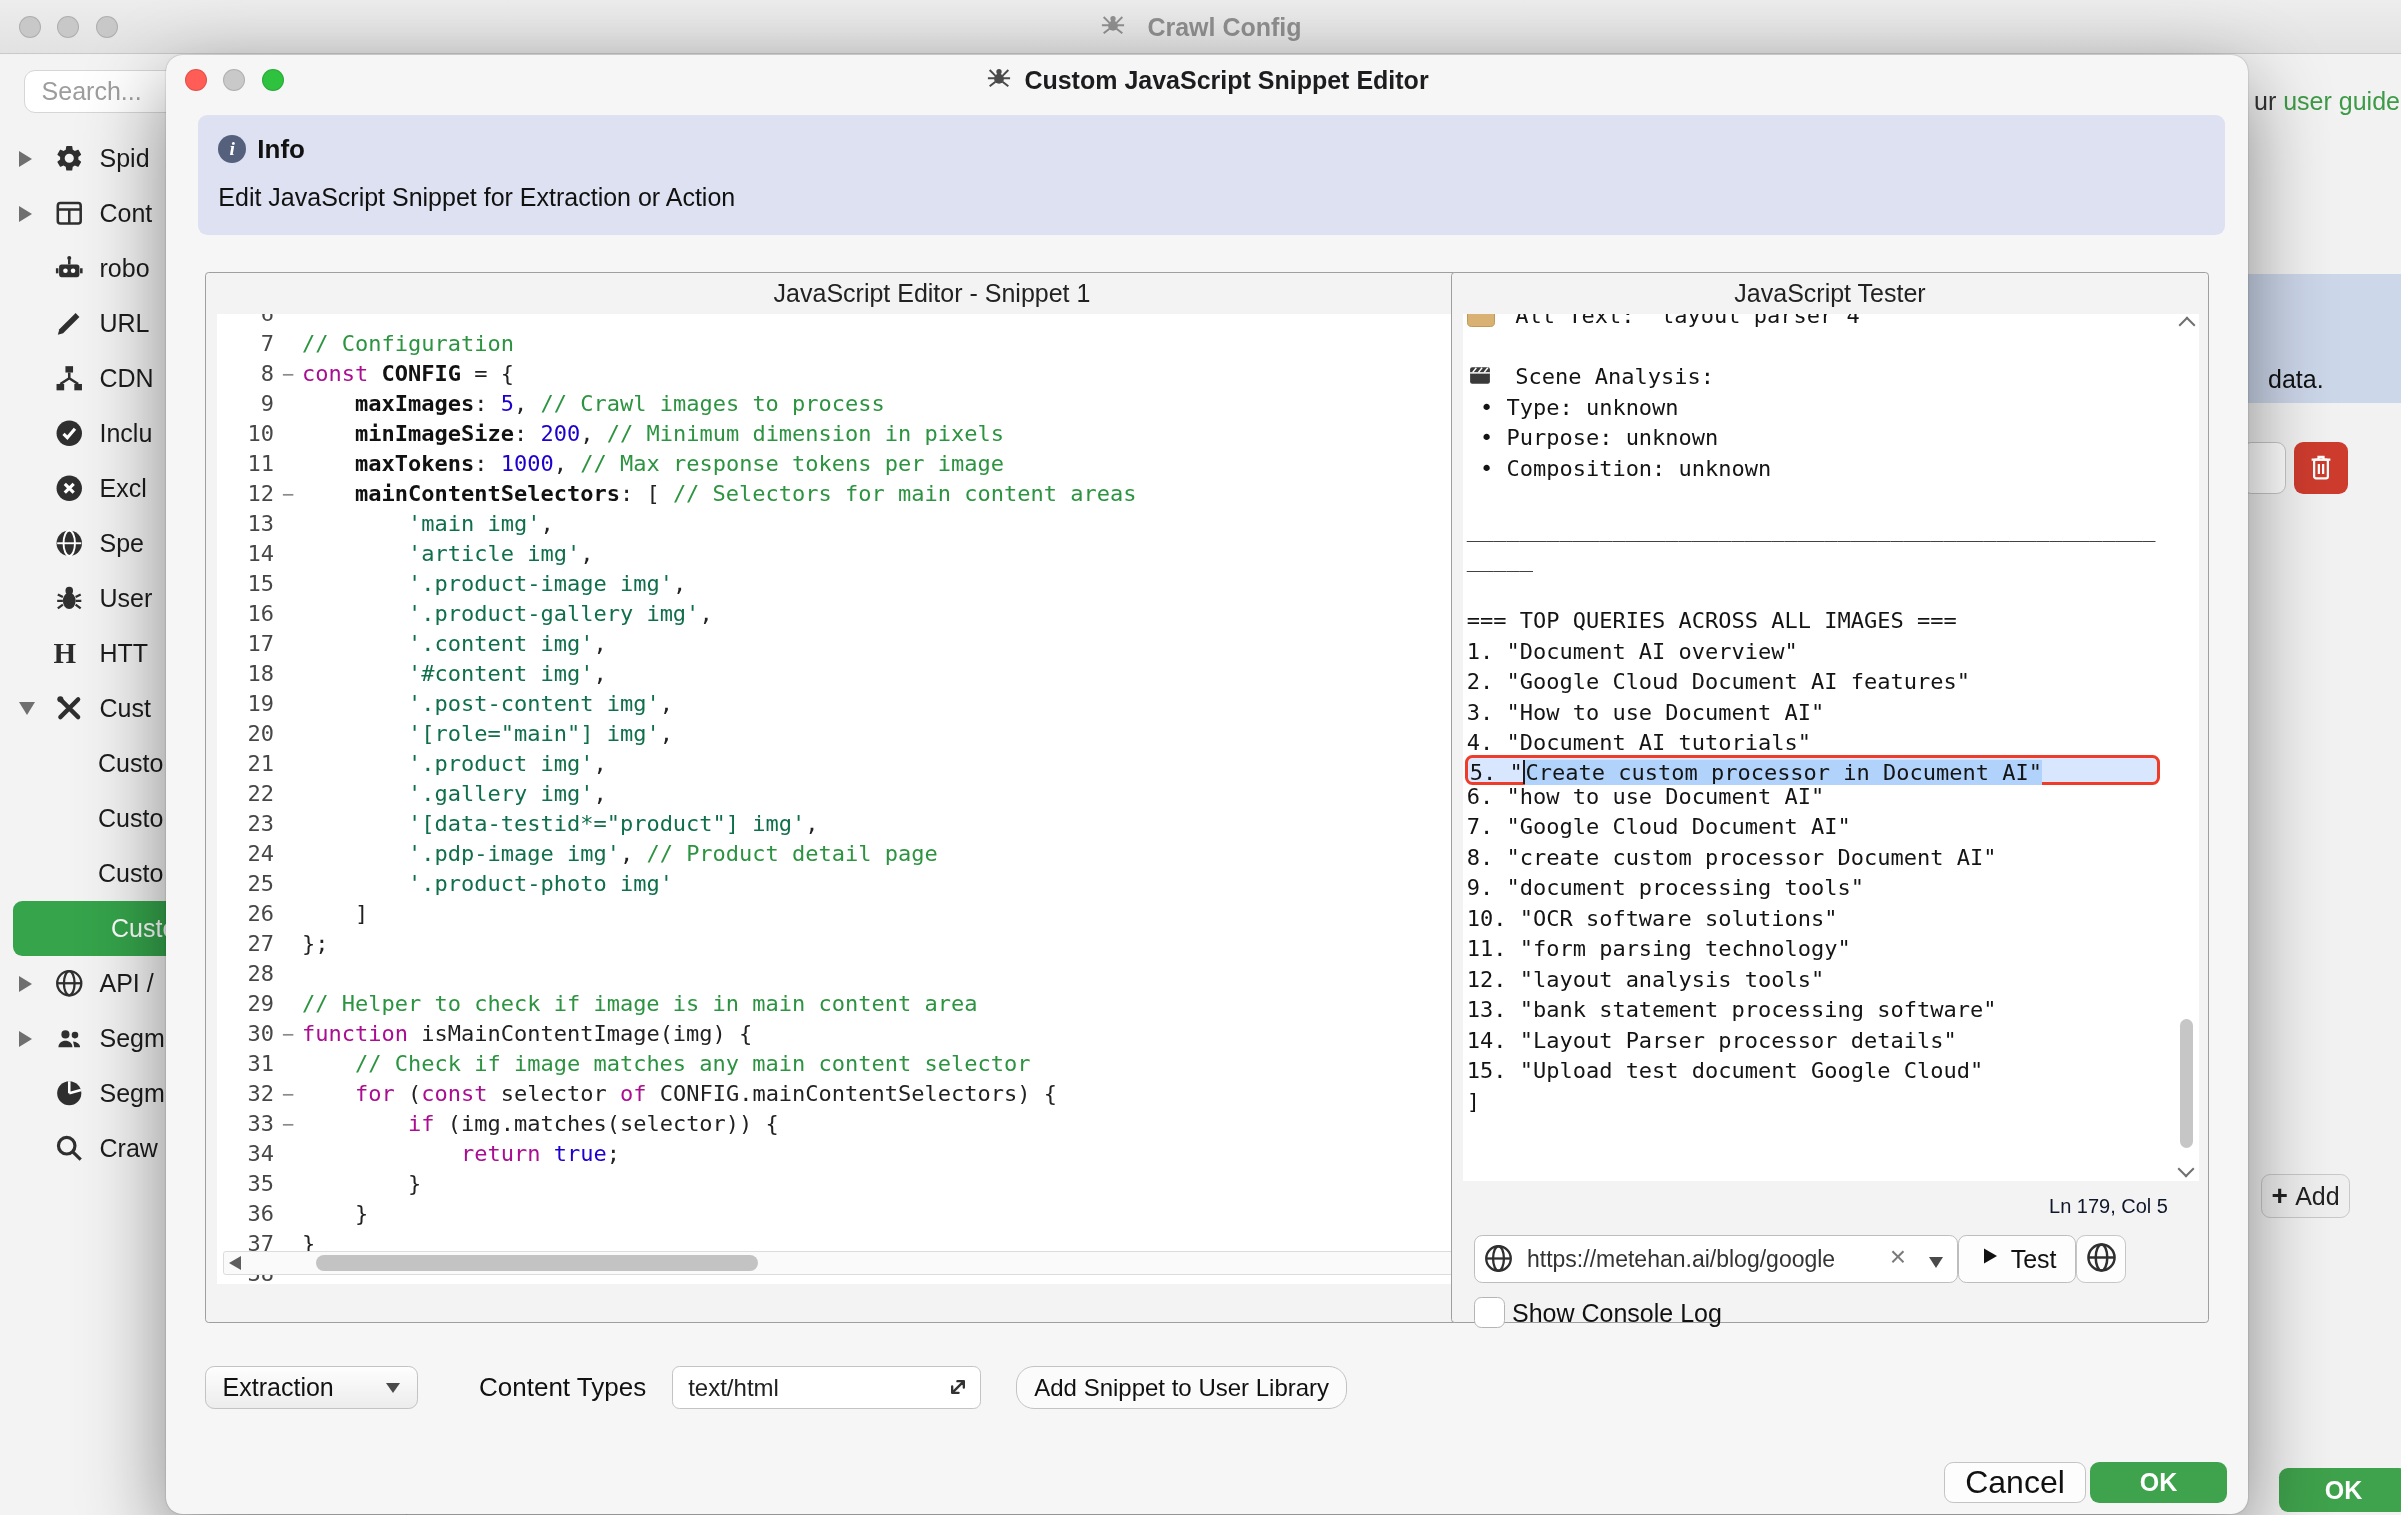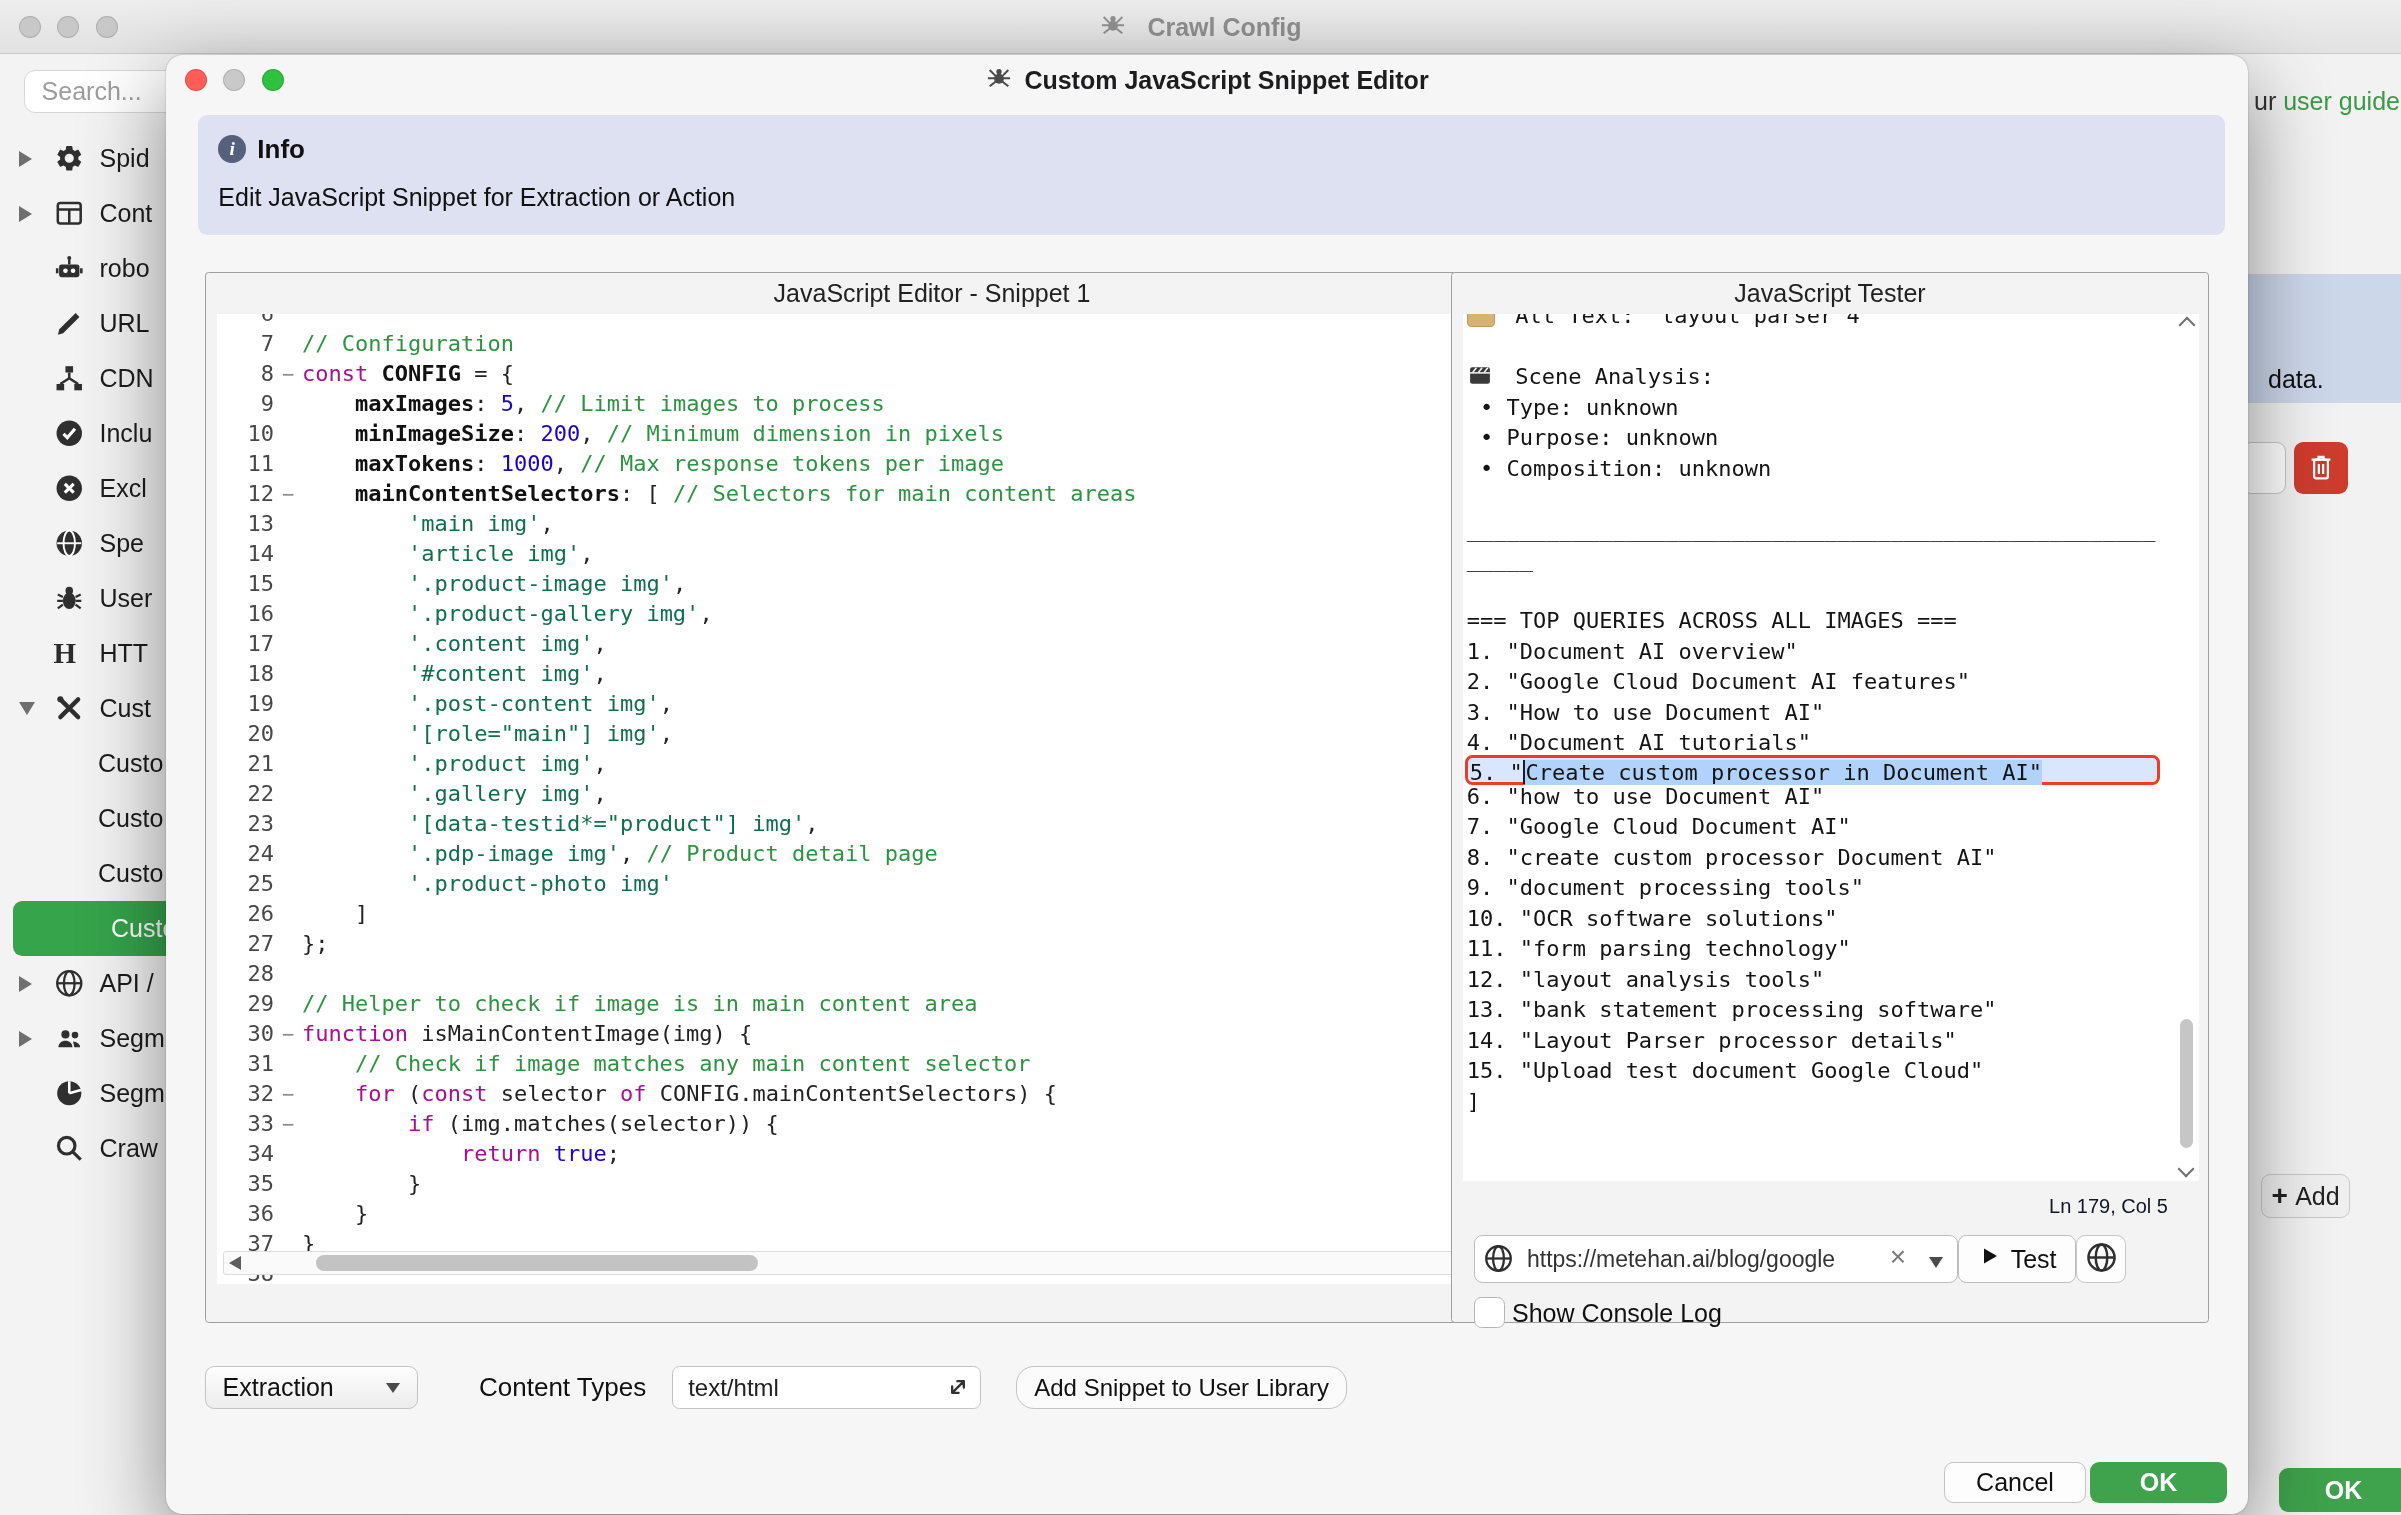--- a/index.html
+++ b/index.html
@@ -137,21 +137,21 @@
   .ct-label{margin-left:61px;font-size:26px;color:#111;}
   .ct-wrap{position:relative;margin-left:26px;width:309px;height:43px;}
   .ct-input{width:100%;height:100%;border:1.8px solid #c3c3c3;border-radius:7.4px;background:#fff;
     padding:0 50px 0 15px;font-size:24px;color:#222;outline:none;}
   .ct-expand{position:absolute;right:9.2px;top:7.4px;}
   .ct-expand svg{width:28px;height:28px;}
   .lib-btn{margin-left:35px;width:331px;height:43px;background:#fbfbfb;border:1.8px solid #c3c3c3;
     border-radius:18px;display:flex;align-items:center;justify-content:center;font-size:24px;color:#111;}
   .cancel-btn{position:absolute;left:1778px;top:1407px;width:142px;height:41px;background:#fdfdfd;
     border:1.8px solid #c3c3c3;border-radius:9.2px;display:flex;align-items:center;justify-content:center;
-    font-size:25px;color:#111;}
+    font-size:32px;color:#111;}
   .ok-btn{position:absolute;left:1924px;top:1407px;width:137px;height:41px;background:#3fa24c;
     border-radius:9.2px;display:flex;align-items:center;justify-content:center;font-size:25px;
     color:#fff;font-weight:600;}
 </style>
 </head>
 <body>
 
 <div class="bg-titlebar">
   <div class="lights">
     <span class="tl inactive"></span>
@@ -403,21 +403,21 @@
     <div class="row2">Edit JavaScript Snippet for Extraction or Action</div>
   </div>
 
   <div class="panel editor-panel">
     <div class="panel-h">JavaScript Editor - Snippet 1</div>
     <div class="code-view">
       <div class="code-inner" id="code-lines">
           <div class="code-line"><span class="gut">6</span><span class="fold"></span><span class="code-text"></span></div>
           <div class="code-line"><span class="gut">7</span><span class="fold"></span><span class="code-text"><span class="tok-c">// Configuration</span></span></div>
           <div class="code-line"><span class="gut">8</span><span class="fold">−</span><span class="code-text"><span class="tok-k">const</span><span class="tok-p"> </span><span class="tok-pr">CONFIG</span><span class="tok-p"> = {</span></span></div>
-          <div class="code-line"><span class="gut">9</span><span class="fold"></span><span class="code-text"><span class="tok-p">    </span><span class="tok-pr">maxImages</span><span class="tok-p">: </span><span class="tok-n">5</span><span class="tok-p">, </span><span class="tok-c">// Limit images to process</span></span></div>
+          <div class="code-line"><span class="gut">9</span><span class="fold"></span><span class="code-text"><span class="tok-p">    </span><span class="tok-pr">maxImages</span><span class="tok-p">: </span><span class="tok-n">5</span><span class="tok-p">, </span><span class="tok-c">// Crawl images to process</span></span></div>
           <div class="code-line"><span class="gut">10</span><span class="fold"></span><span class="code-text"><span class="tok-p">    </span><span class="tok-pr">minImageSize</span><span class="tok-p">: </span><span class="tok-n">200</span><span class="tok-p">, </span><span class="tok-c">// Minimum dimension in pixels</span></span></div>
           <div class="code-line"><span class="gut">11</span><span class="fold"></span><span class="code-text"><span class="tok-p">    </span><span class="tok-pr">maxTokens</span><span class="tok-p">: </span><span class="tok-n">1000</span><span class="tok-p">, </span><span class="tok-c">// Max response tokens per image</span></span></div>
           <div class="code-line"><span class="gut">12</span><span class="fold">−</span><span class="code-text"><span class="tok-p">    </span><span class="tok-pr">mainContentSelectors</span><span class="tok-p">: [ </span><span class="tok-c">// Selectors for main content areas</span></span></div>
           <div class="code-line"><span class="gut">13</span><span class="fold"></span><span class="code-text"><span class="tok-p">        </span><span class="tok-s">'main img'</span><span class="tok-p">,</span></span></div>
           <div class="code-line"><span class="gut">14</span><span class="fold"></span><span class="code-text"><span class="tok-p">        </span><span class="tok-s">'article img'</span><span class="tok-p">,</span></span></div>
           <div class="code-line"><span class="gut">15</span><span class="fold"></span><span class="code-text"><span class="tok-p">        </span><span class="tok-s">'.product-image img'</span><span class="tok-p">,</span></span></div>
           <div class="code-line"><span class="gut">16</span><span class="fold"></span><span class="code-text"><span class="tok-p">        </span><span class="tok-s">'.product-gallery img'</span><span class="tok-p">,</span></span></div>
           <div class="code-line"><span class="gut">17</span><span class="fold"></span><span class="code-text"><span class="tok-p">        </span><span class="tok-s">'.content img'</span><span class="tok-p">,</span></span></div>
           <div class="code-line"><span class="gut">18</span><span class="fold"></span><span class="code-text"><span class="tok-p">        </span><span class="tok-s">'#content img'</span><span class="tok-p">,</span></span></div>
           <div class="code-line"><span class="gut">19</span><span class="fold"></span><span class="code-text"><span class="tok-p">        </span><span class="tok-s">'.post-content img'</span><span class="tok-p">,</span></span></div>

